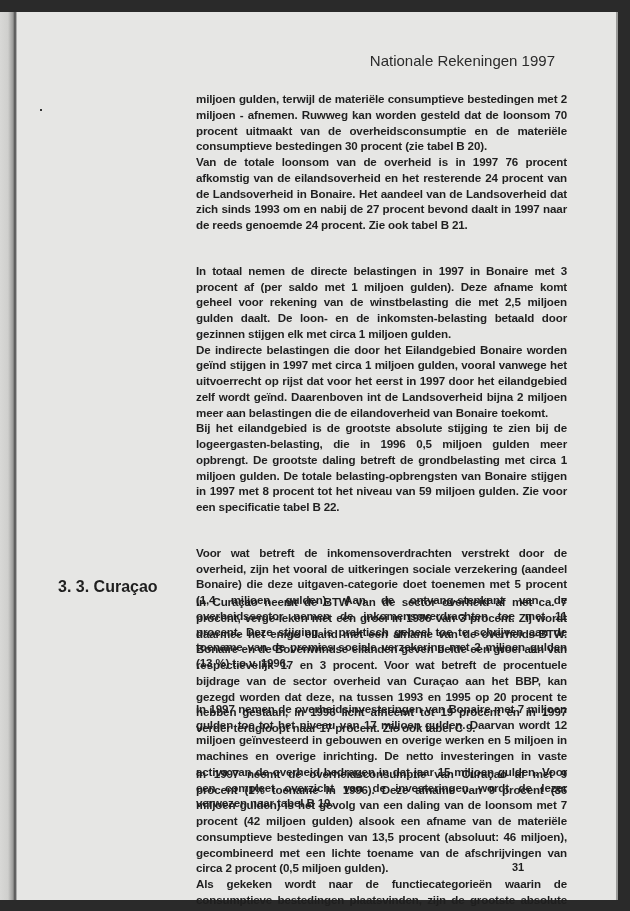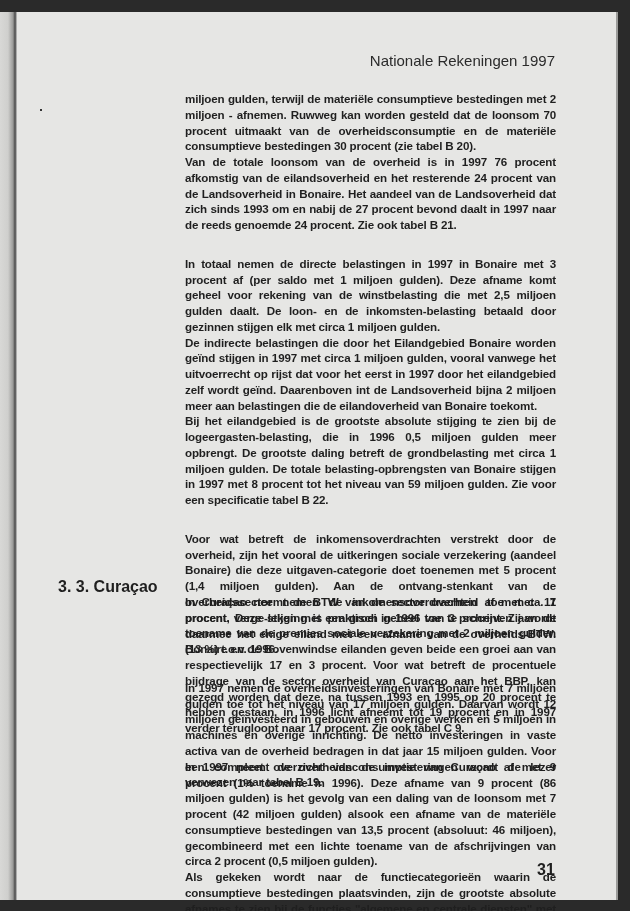--- a/index.html
+++ b/index.html
@@ -18,33 +18,33 @@
   }
   .right-shadow {
     position:absolute; right:0; top:0; width:2px; height:100%; background:#9a9a98;
   }
   .dot { position:absolute; left:40px; top:97px; width:2px; height:2px; background:#333; }
   .running-header {
     position:absolute; right:63px; top:40px;
     font-size:15px; color:#2b2b2b;
   }
   .col {
-    position:absolute; left:185px; width:371px;
+    position:absolute; left:196px; width:371px;
     font-size:11.6px; line-height:15.75px; color:#1f1f1f;
     font-weight:bold; text-align:justify; letter-spacing:-0.15px;
   }
   .col p { margin:0; }
-  .col p.gap { margin-top:23px; }
+  .col p.gap { margin-top:30px; }
   .section-heading {
     position:absolute; left:58px; top:566px;
     font-size:16px; font-weight:bold; color:#1f1f1f;
   }
   .page-number {
-    position:absolute; left:537px; top:849px;
-    font-size:16px; font-weight:bold; color:#1f1f1f;
+    position:absolute; left:512px; top:849px;
+    font-size:11px; font-weight:bold; color:#1f1f1f;
   }
 </style>
 </head>
 <body>
 
 <div class="page">
   <div class="binding"></div>
   <div class="right-shadow"></div>
   <div class="dot"></div>
 

